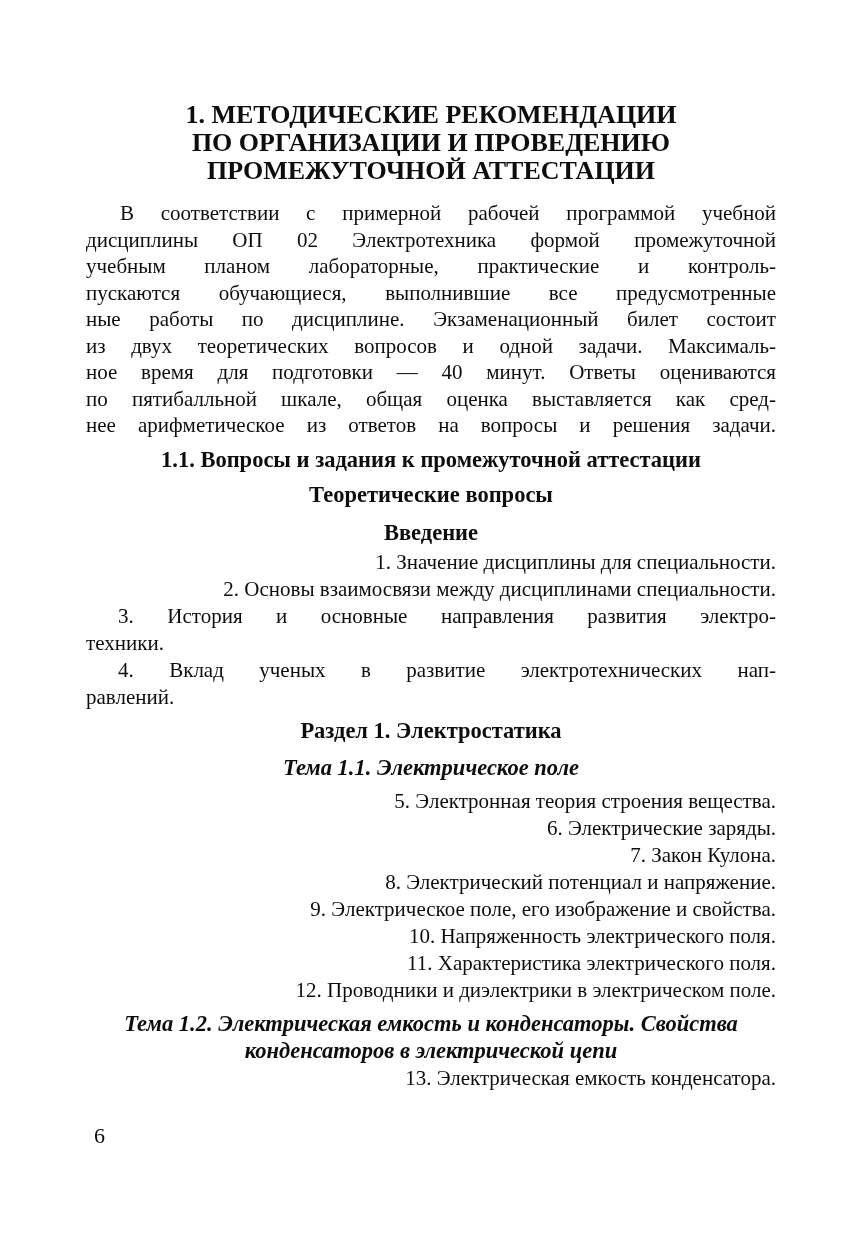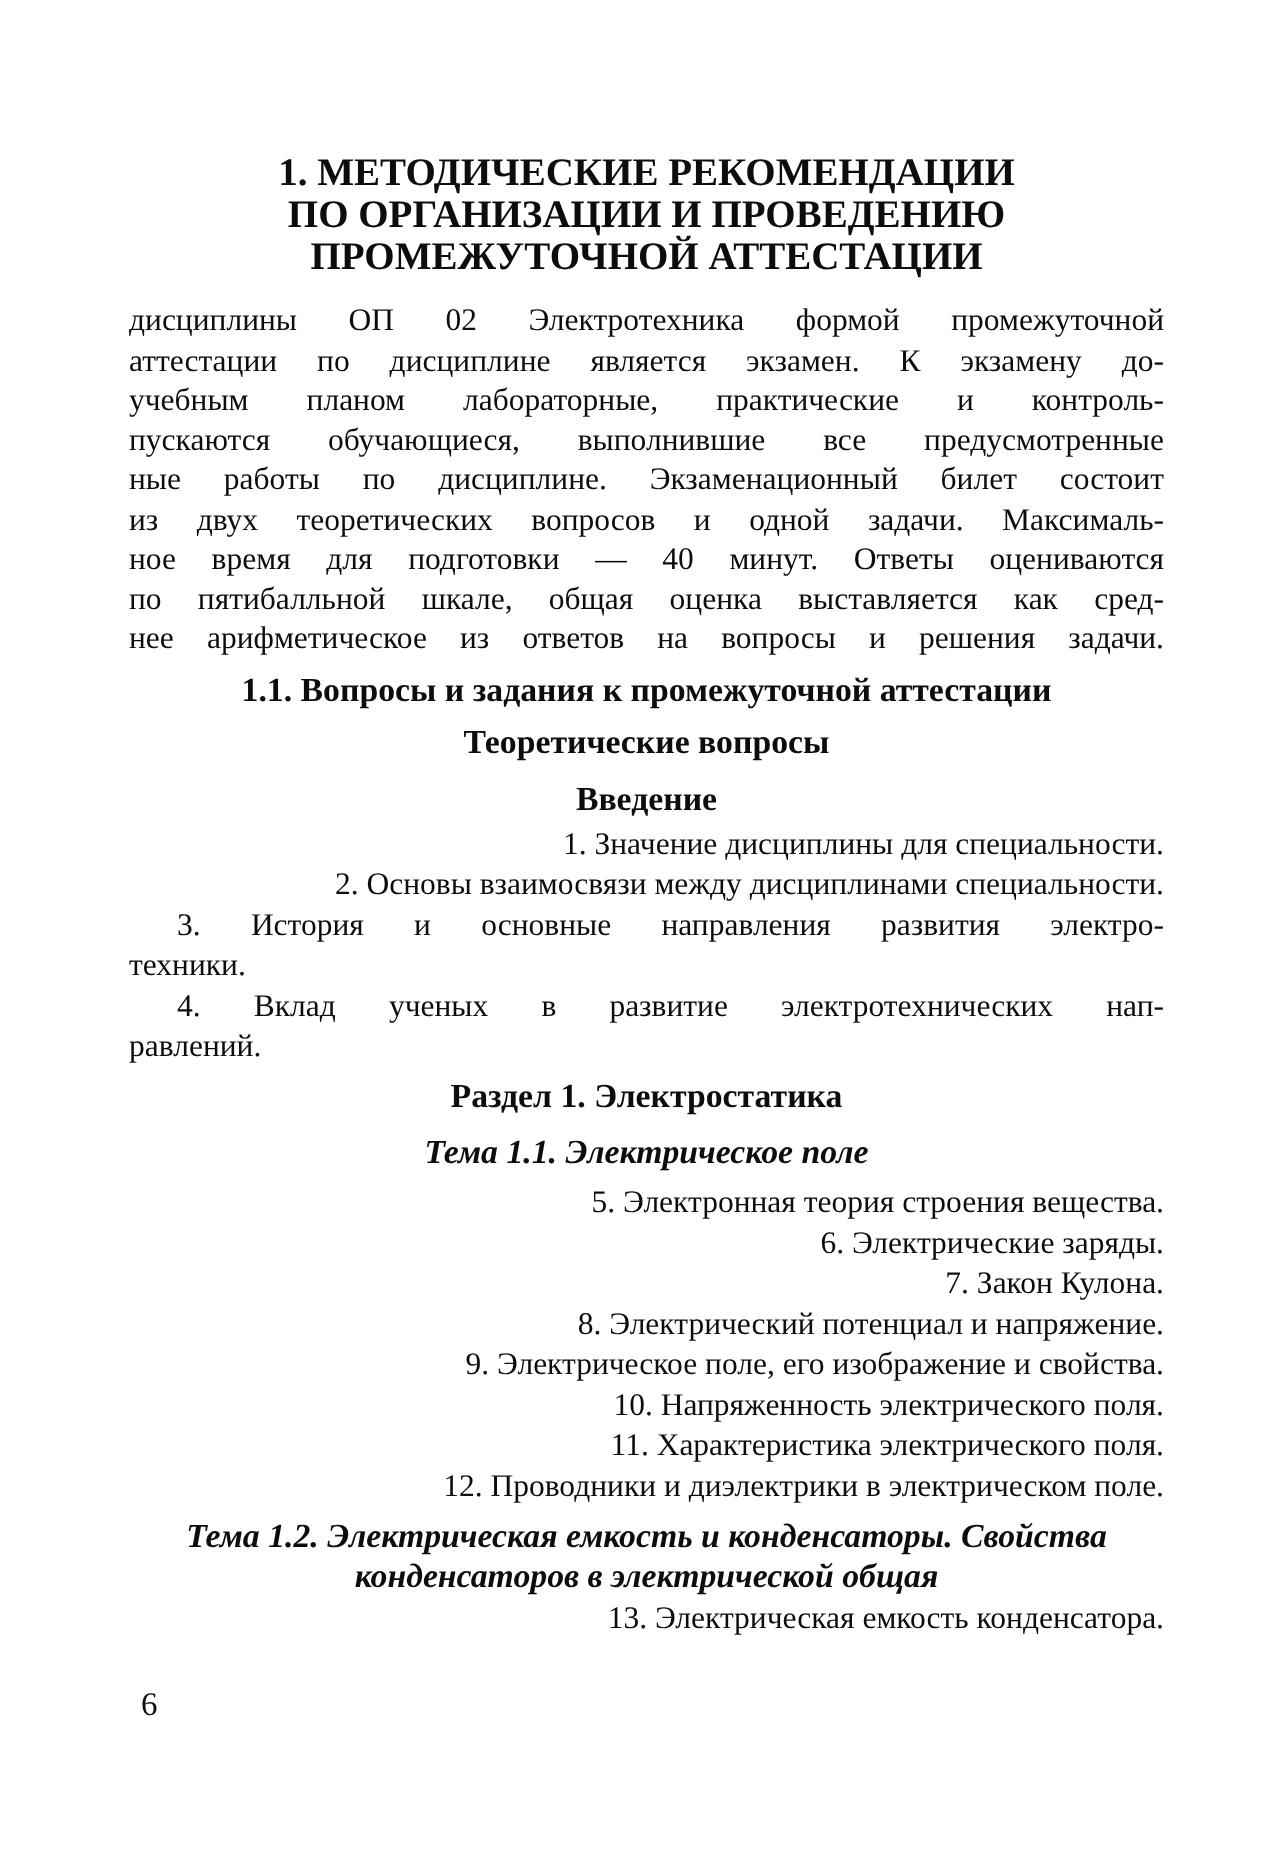--- a/index.html
+++ b/index.html
@@ -93,22 +93,22 @@
 <div class="page">
   <div class="content">
 
     <div class="doc-title">
       <div>1. МЕТОДИЧЕСКИЕ РЕКОМЕНДАЦИИ</div>
       <div>ПО ОРГАНИЗАЦИИ И ПРОВЕДЕНИЮ</div>
       <div>ПРОМЕЖУТОЧНОЙ АТТЕСТАЦИИ</div>
     </div>
 
     <div class="intro">
+      <div class="pline indent">В соответствии с примерной рабочей программой учебной</div>
       <div class="pline">дисциплины ОП 02 Электротехника формой промежуточной</div>
-      <div class="pline">аттестации по дисциплине является экзамен. К экзамену до-</div>
       <div class="pline">учебным планом лабораторные, практические и контроль-</div>
       <div class="pline">пускаются обучающиеся, выполнившие все предусмотренные</div>
       <div class="pline">ные работы по дисциплине. Экзаменационный билет состоит</div>
       <div class="pline">из двух теоретических вопросов и одной задачи. Максималь-</div>
       <div class="pline">ное время для подготовки — 40 минут. Ответы оцениваются</div>
       <div class="pline">по пятибалльной шкале, общая оценка выставляется как сред-</div>
       <div class="pline">нее арифметическое из ответов на вопросы и решения задачи.</div>
     </div>
 
     <div class="hd h-sec">1.1. Вопросы и задания к промежуточной аттестации</div>
@@ -137,21 +137,21 @@
       <div class="q-line">7. Закон Кулона.</div>
       <div class="q-line">8. Электрический потенциал и напряжение.</div>
       <div class="q-line">9. Электрическое поле, его изображение и свойства.</div>
       <div class="q-line">10. Напряженность электрического поля.</div>
       <div class="q-line">11. Характеристика электрического поля.</div>
       <div class="q-line">12. Проводники и диэлектрики в электрическом поле.</div>
     </div>
 
     <div class="hd h-tema12">
       <div>Тема 1.2. Электрическая емкость и конденсаторы. Свойства</div>
-      <div>конденсаторов в электрической общая</div>
+      <div>конденсаторов в электрической цепи</div>
     </div>
 
     <div class="qlist list-t12">
       <div class="q-line">13. Электрическая емкость конденсатора.</div>
     </div>
 
   </div>
 
   <div class="page-number">6</div>
 </div>

